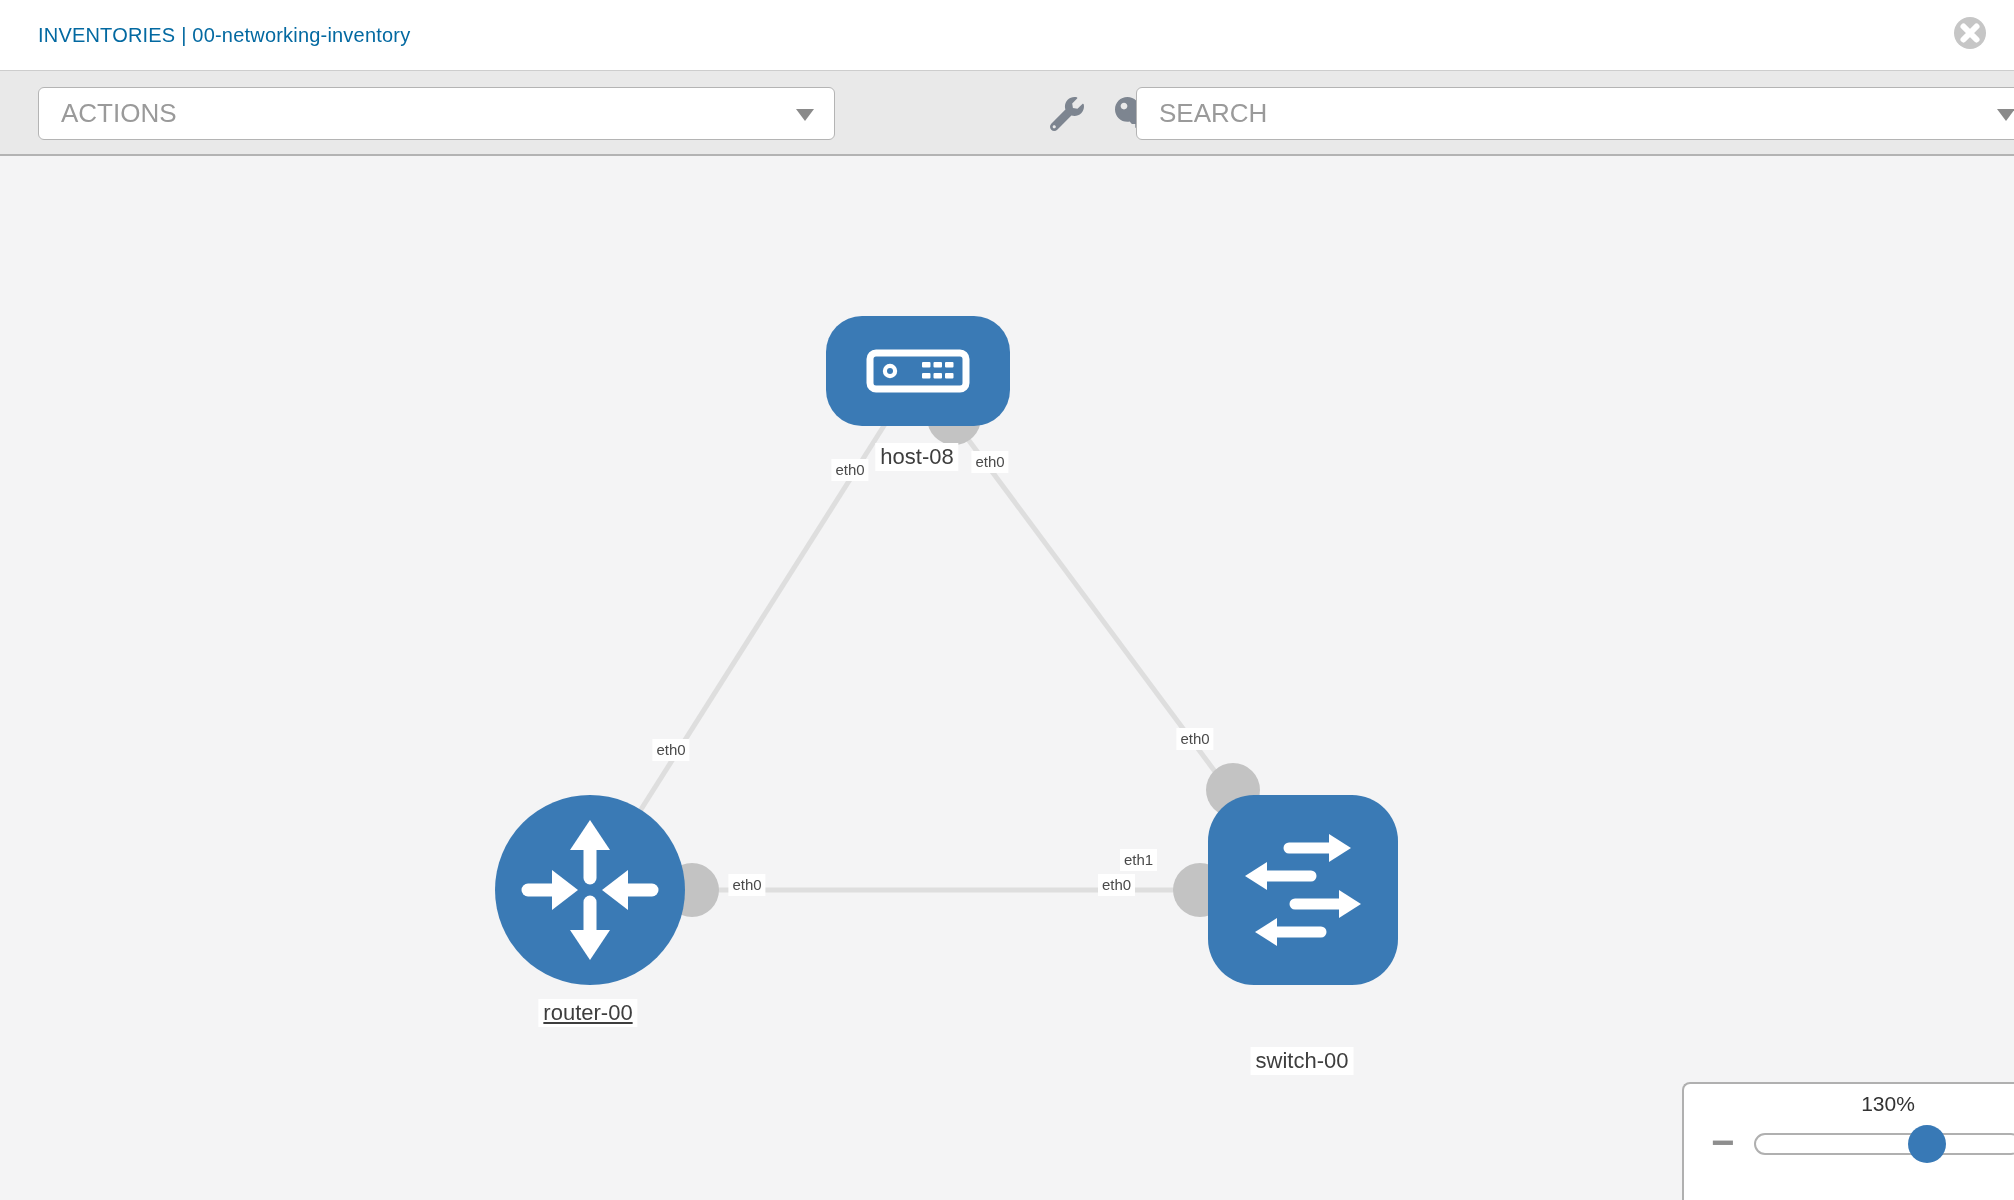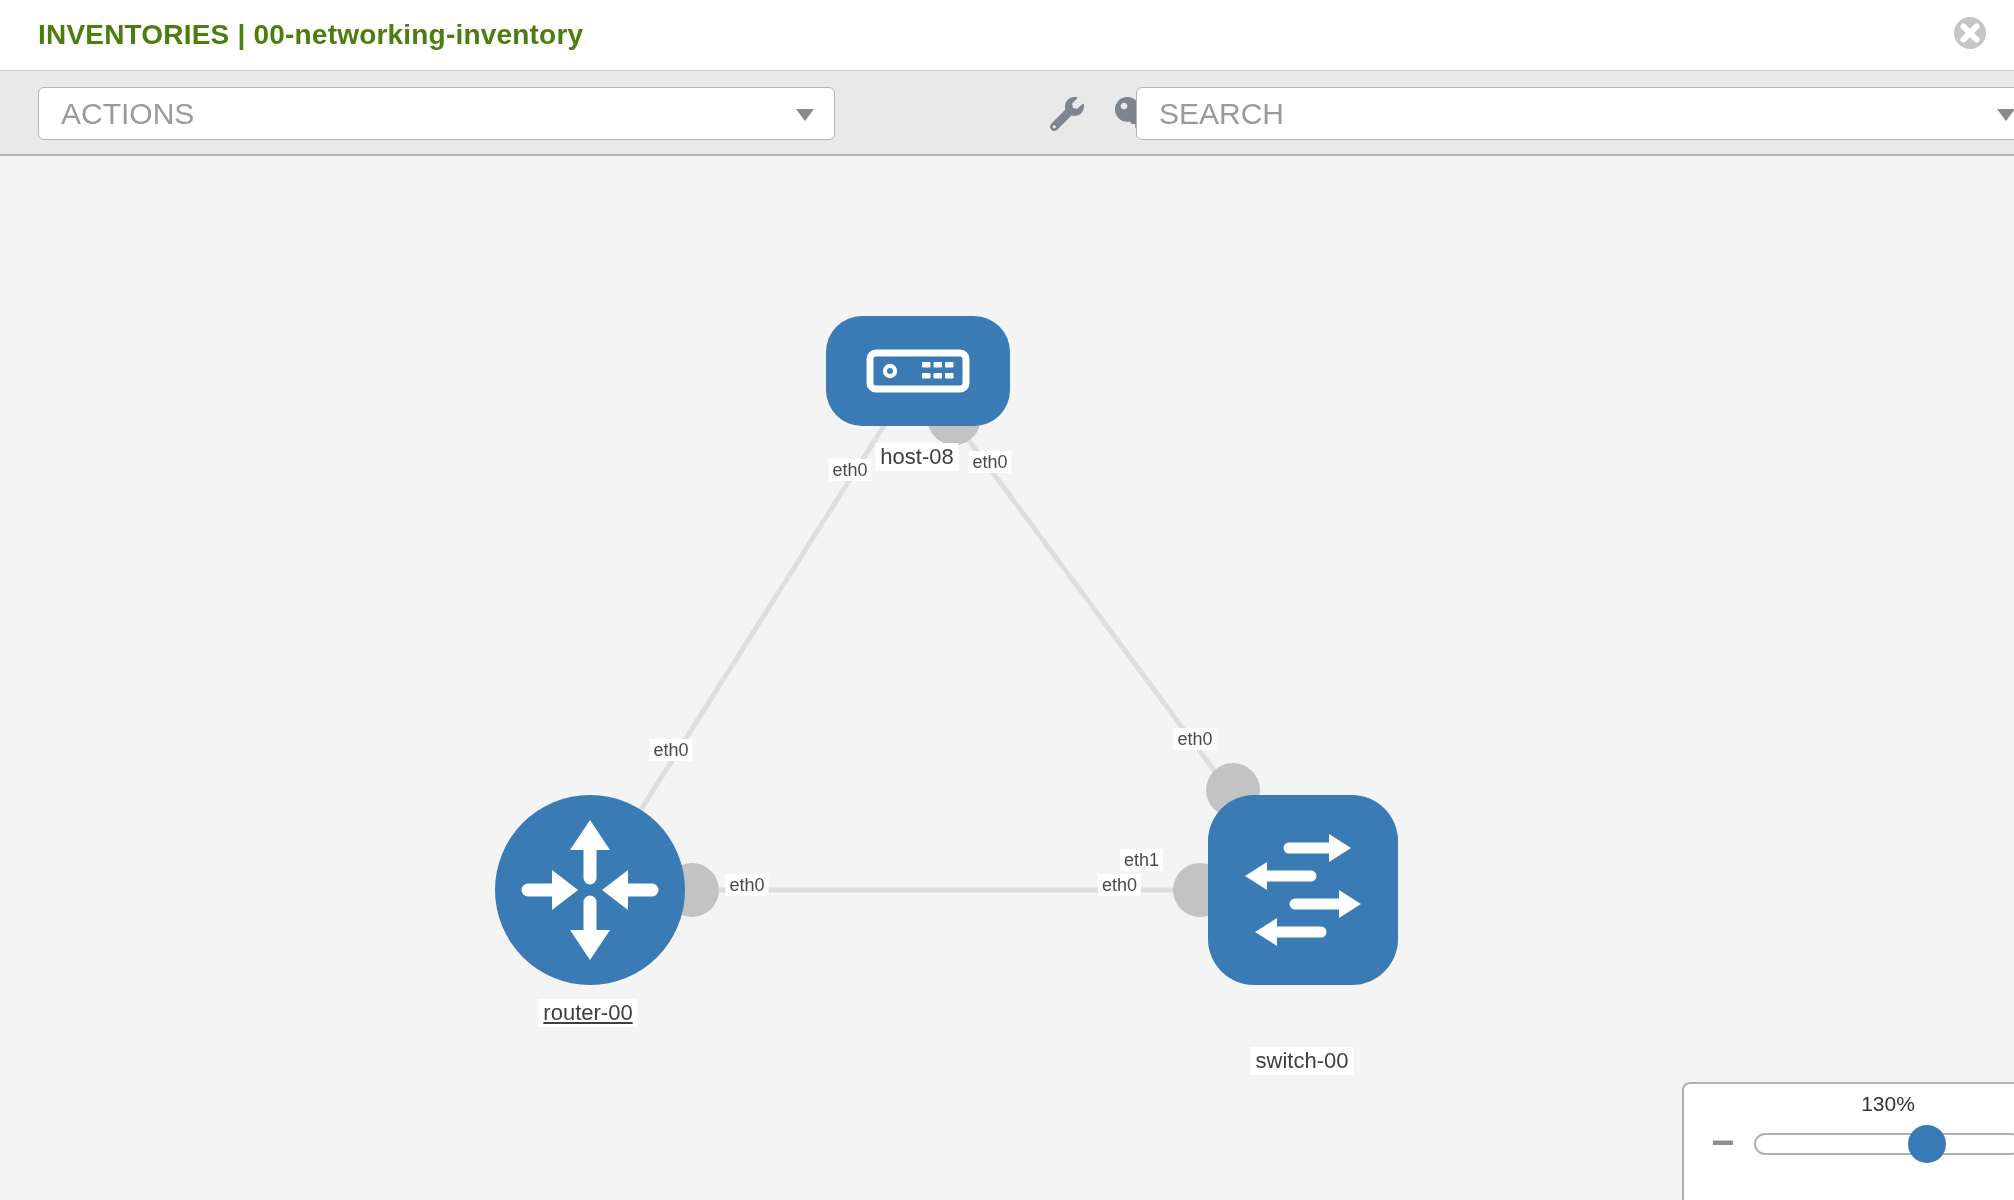--- a/index.html
+++ b/index.html
@@ -8,34 +8,34 @@
     width:2014px; height:1200px; overflow:hidden;
     font-family:"Liberation Sans", sans-serif;
     background:#ffffff;
   }
   #app { position:relative; width:2014px; height:1200px; }
 
   
   .header { position:absolute; top:0; left:0; width:2014px; height:70px; background:#ffffff; }
   .page-title {
     position:absolute; left:38px; top:35px; transform:translateY(-50%);
-    font-size:28px; font-weight:bold; color:#4d7c0f; letter-spacing:.2px; white-space:nowrap;
+    font-size:20px; font-weight:normal; color:#0369a1; letter-spacing:.2px; white-space:nowrap;
   }
   .close-btn { position:absolute; right:26px; top:15px; width:36px; height:36px; cursor:pointer; }
 
   
   .toolbar {
     position:absolute; top:70px; left:0; width:2014px; height:86px;
     background:#e9e9e9; border-top:1px solid #cdcdcd; border-bottom:2px solid #b3b3b3;
   }
   .dropdown {
     position:absolute; top:16px; height:53px; background:#fff;
     border:1px solid #b4b4b4; border-radius:6px;
     display:flex; align-items:center; padding:0 22px;
-    font-size:30px; color:#9a9a9a; cursor:pointer;
+    font-size:26px; color:#9a9a9a; cursor:pointer;
   }
   .dd-actions { left:38px;  width:797px; }
   .dd-search  { left:1136px; width:900px; }
   .caret {
     position:absolute; right:20px; top:50%; margin-top:-5px;
     width:0; height:0;
     border-left:9px solid transparent; border-right:9px solid transparent;
     border-top:12px solid #8a8a8a;
   }
   .tool-btn { position:absolute; top:26px; width:36px; height:36px; cursor:pointer; }
@@ -46,21 +46,21 @@
   .canvas { position:absolute; top:156px; left:0; width:2014px; height:1044px; background:#f4f4f5; }
   .canvas svg.topo { position:absolute; top:0; left:0; }
 
   .node-label {
     position:absolute; transform:translate(-50%,-50%);
     background:#fff; color:#3e3e3e; font-size:22px; line-height:26px;
     padding:1px 5px; white-space:nowrap;
   }
   .iface-label {
     position:absolute; transform:translate(-50%,-50%);
-    background:#fff; color:#4a4a4a; font-size:18px; line-height:20px;
+    background:#fff; color:#4a4a4a; font-size:15px; line-height:20px;
     padding:1px 4px; white-space:nowrap;
   }
   .iface-label.edgepos { transform:translateY(-50%); }
 
   
   .zoom-panel {
     position:absolute; right:0; bottom:0; width:332px; height:118px;
     background:#fff; border-top:2px solid #b0b0b0; border-left:2px solid #b0b0b0;
     border-top-left-radius:8px;
   }

